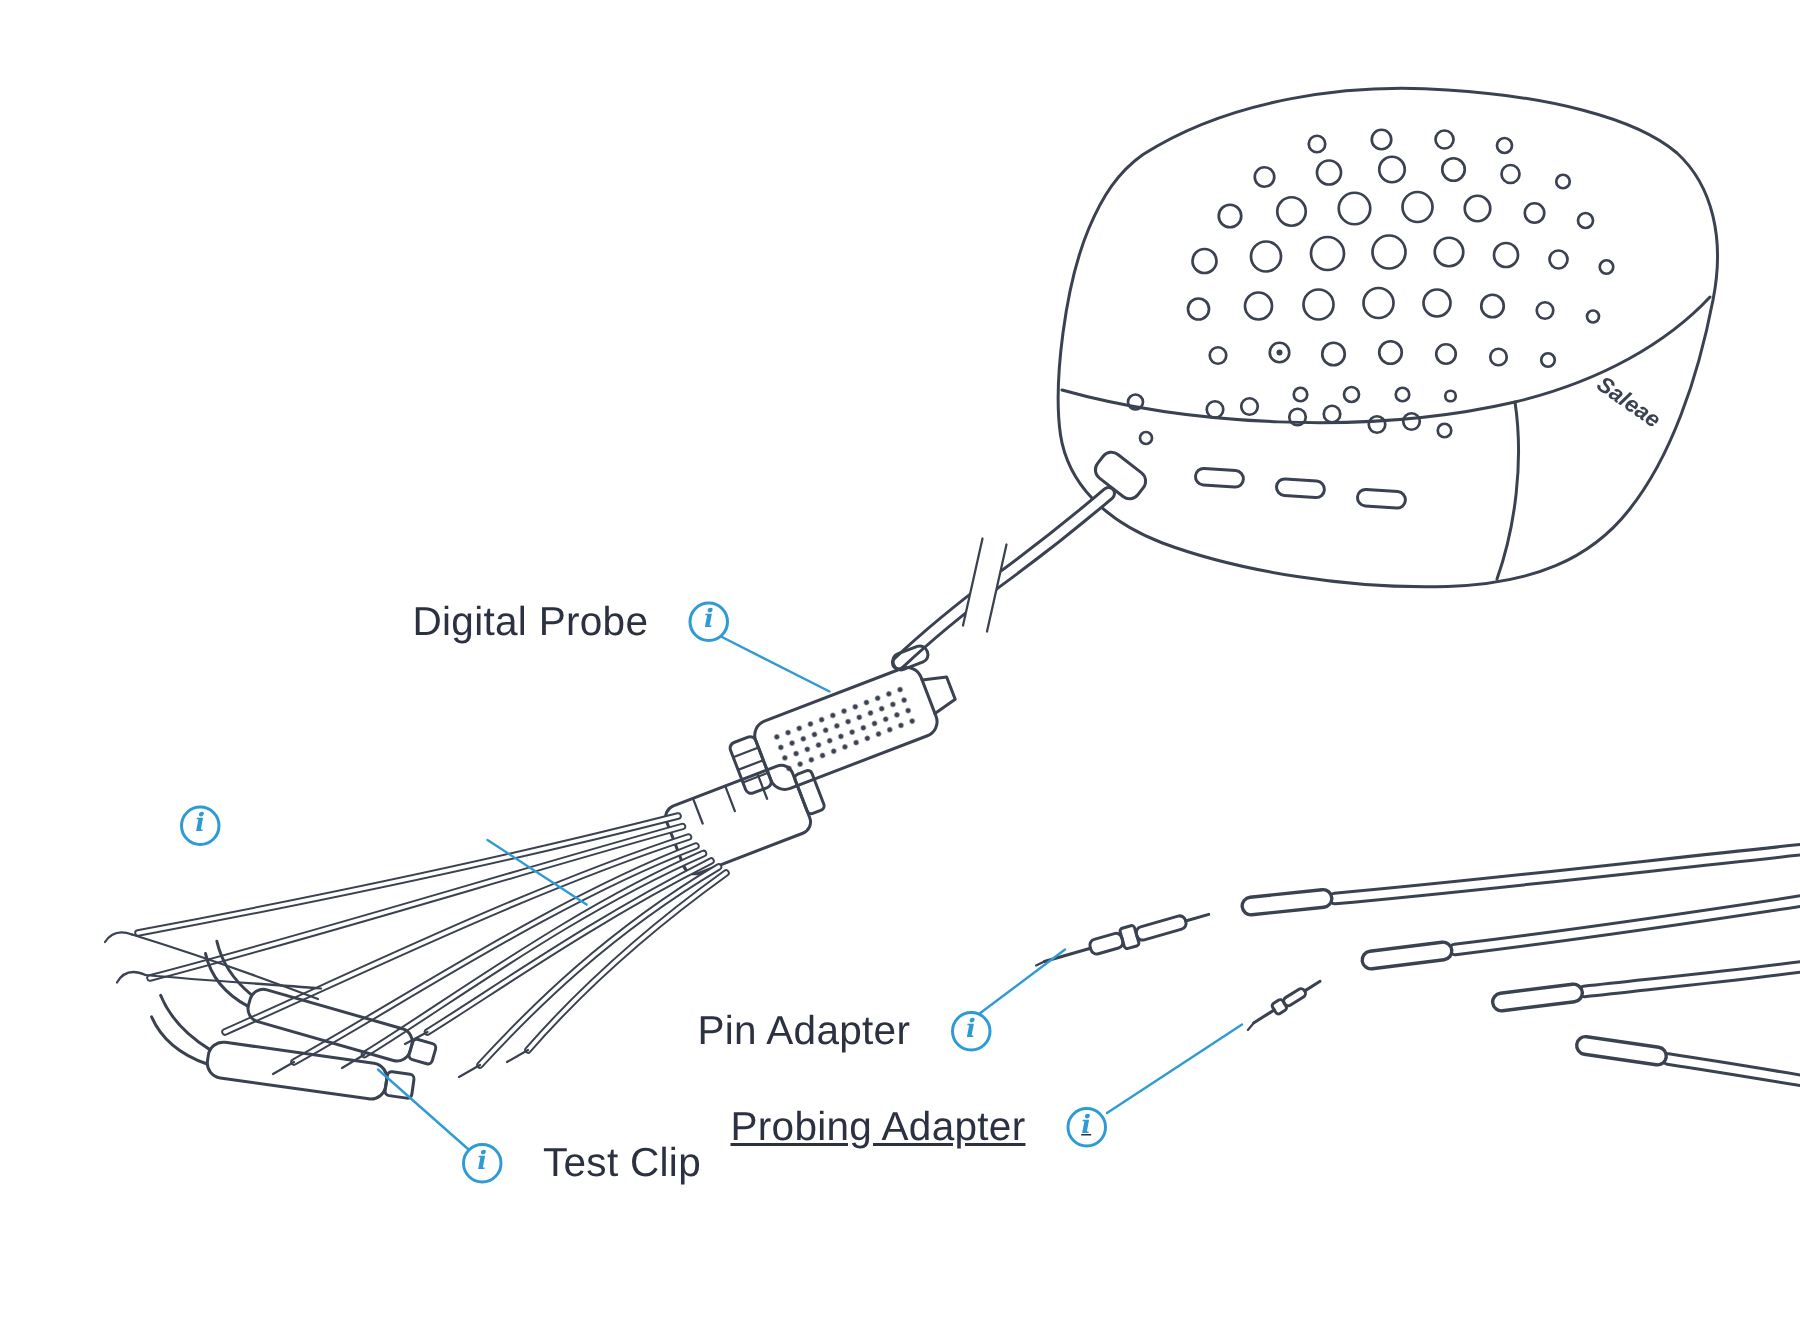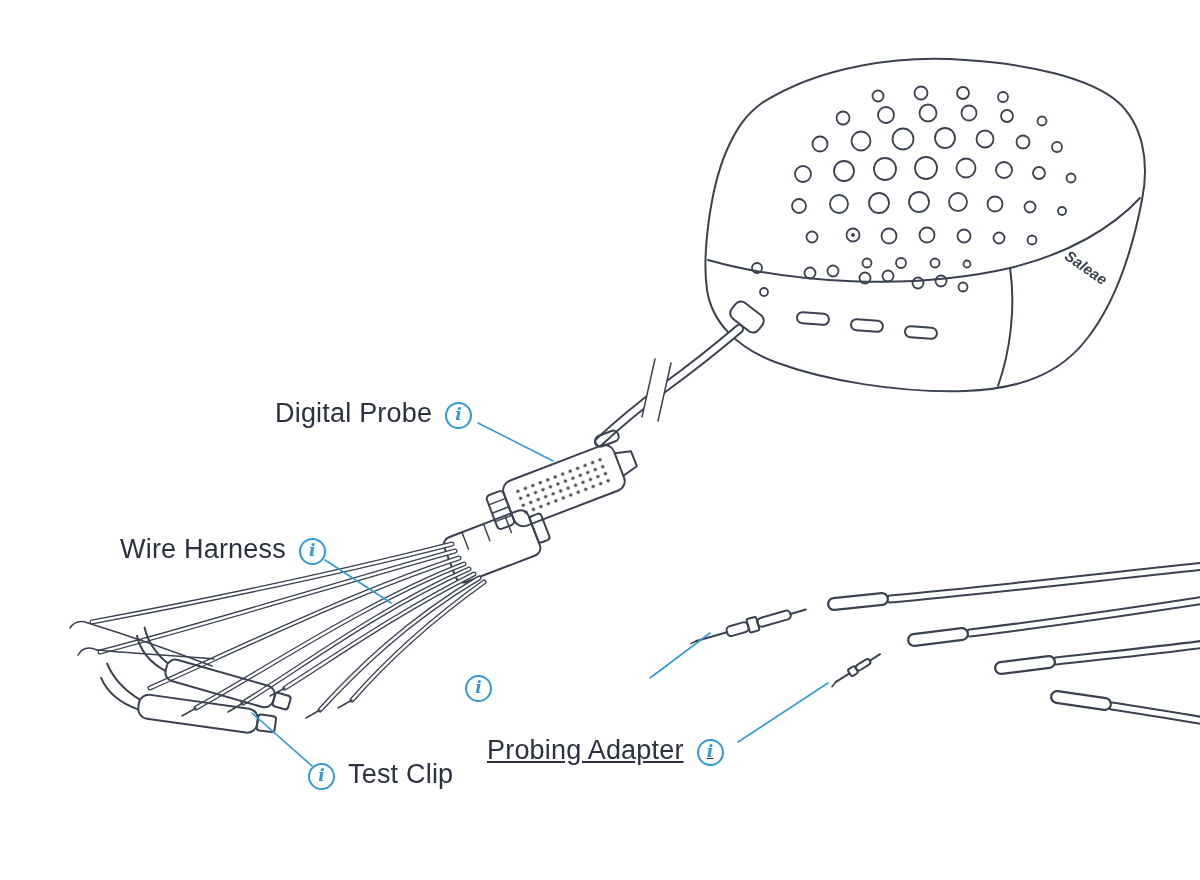--- a/index.html
+++ b/index.html
@@ -8,21 +8,21 @@
     font-family:"Liberation Sans", sans-serif;
   }
   .stage svg{position:absolute;left:0;top:0;}
   .ln{fill:none;stroke:#3a4150;stroke-width:2;stroke-linecap:round;stroke-linejoin:round;}
   .thin{fill:none;stroke:#3a4150;stroke-width:1.5;stroke-linecap:round;stroke-linejoin:round;}
   .dot{fill:none;stroke:#3a4150;stroke-width:1.8;}
   .tube-o{fill:none;stroke:#3a4150;stroke-linecap:round;stroke-linejoin:round;}
   .tube-i{fill:none;stroke:#ffffff;stroke-linecap:round;stroke-linejoin:round;}
   .leader{fill:none;stroke:#2f9bd4;stroke-width:1.6;stroke-linecap:round;}
   .label{
-    position:absolute;display:flex;align-items:flex-end;gap:13px;height:30px;
+    position:absolute;display:flex;align-items:center;gap:27px;height:30px;
     color:#2b3140;font-size:27px;font-weight:500;letter-spacing:.2px;white-space:nowrap;
   }
   .info-icon{
     width:27px;height:27px;box-sizing:border-box;border:2px solid #2f9bd4;border-radius:50%;
     color:#2f9bd4;display:flex;align-items:center;justify-content:center;flex:0 0 auto;
     font-size:17px;cursor:pointer;background:#ffffff;
   }
   .info-icon i{font-family:"DejaVu Serif", serif;font-style:italic;font-weight:bold;line-height:1;transform:translateY(-1px);}
   .brand-text{font-family:"Liberation Sans", sans-serif;font-style:italic;font-weight:bold;font-size:15px;fill:#3a4150;stroke:none;}
 </style>
@@ -240,27 +240,27 @@
   </svg>
 
   <div class="label" style="left:275px;top:399px;">
     <span>Digital Probe</span>
     <span class="info-icon">
         <i>i</i>
       </span>
   </div>
 
   <div class="label" style="left:120px;top:535px;">
-    <span>Wire Harness</span>
     <span class="info-icon">
         <i>i</i>
       </span>
   </div>
 
   <div class="label" style="left:465px;top:672px;">
+    <span>Pin Adapter</span>
     <span class="info-icon">
         <i>i</i>
       </span>
   </div>
 
   <div class="label" style="left:487px;top:736px;text-decoration:underline;">
     <span>Probing Adapter</span>
     <span class="info-icon">
         <i>i</i>
       </span>

